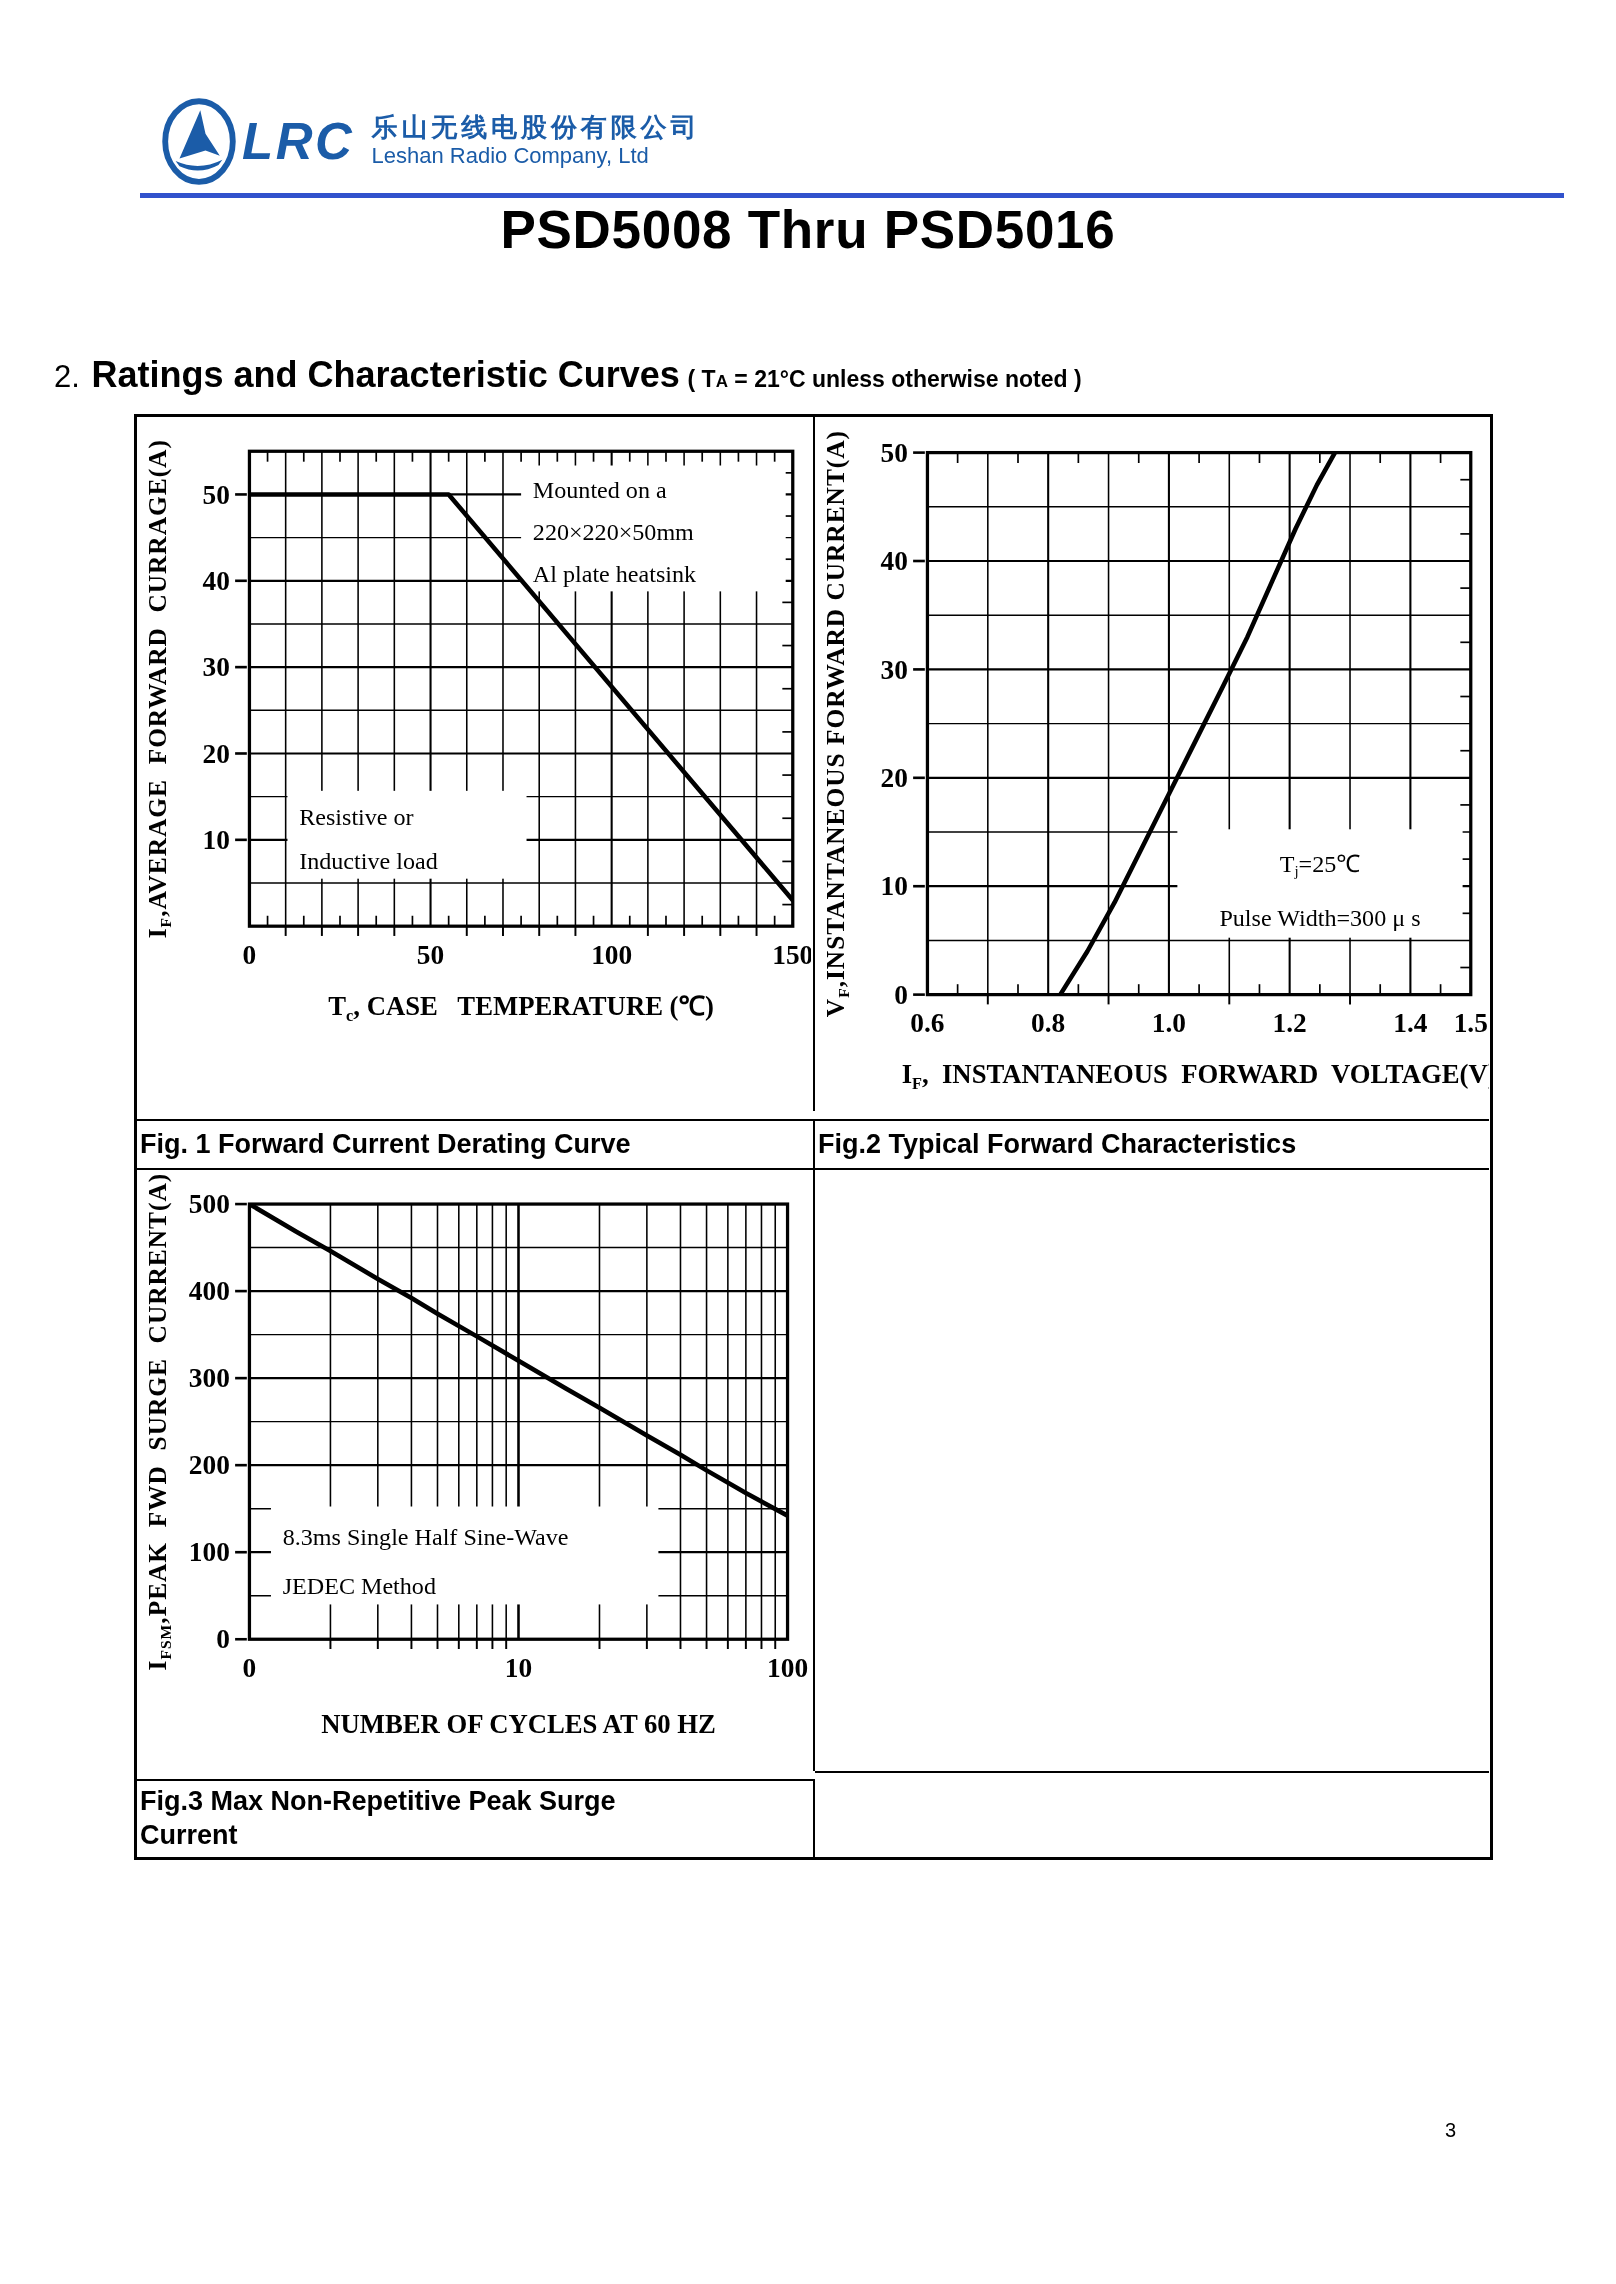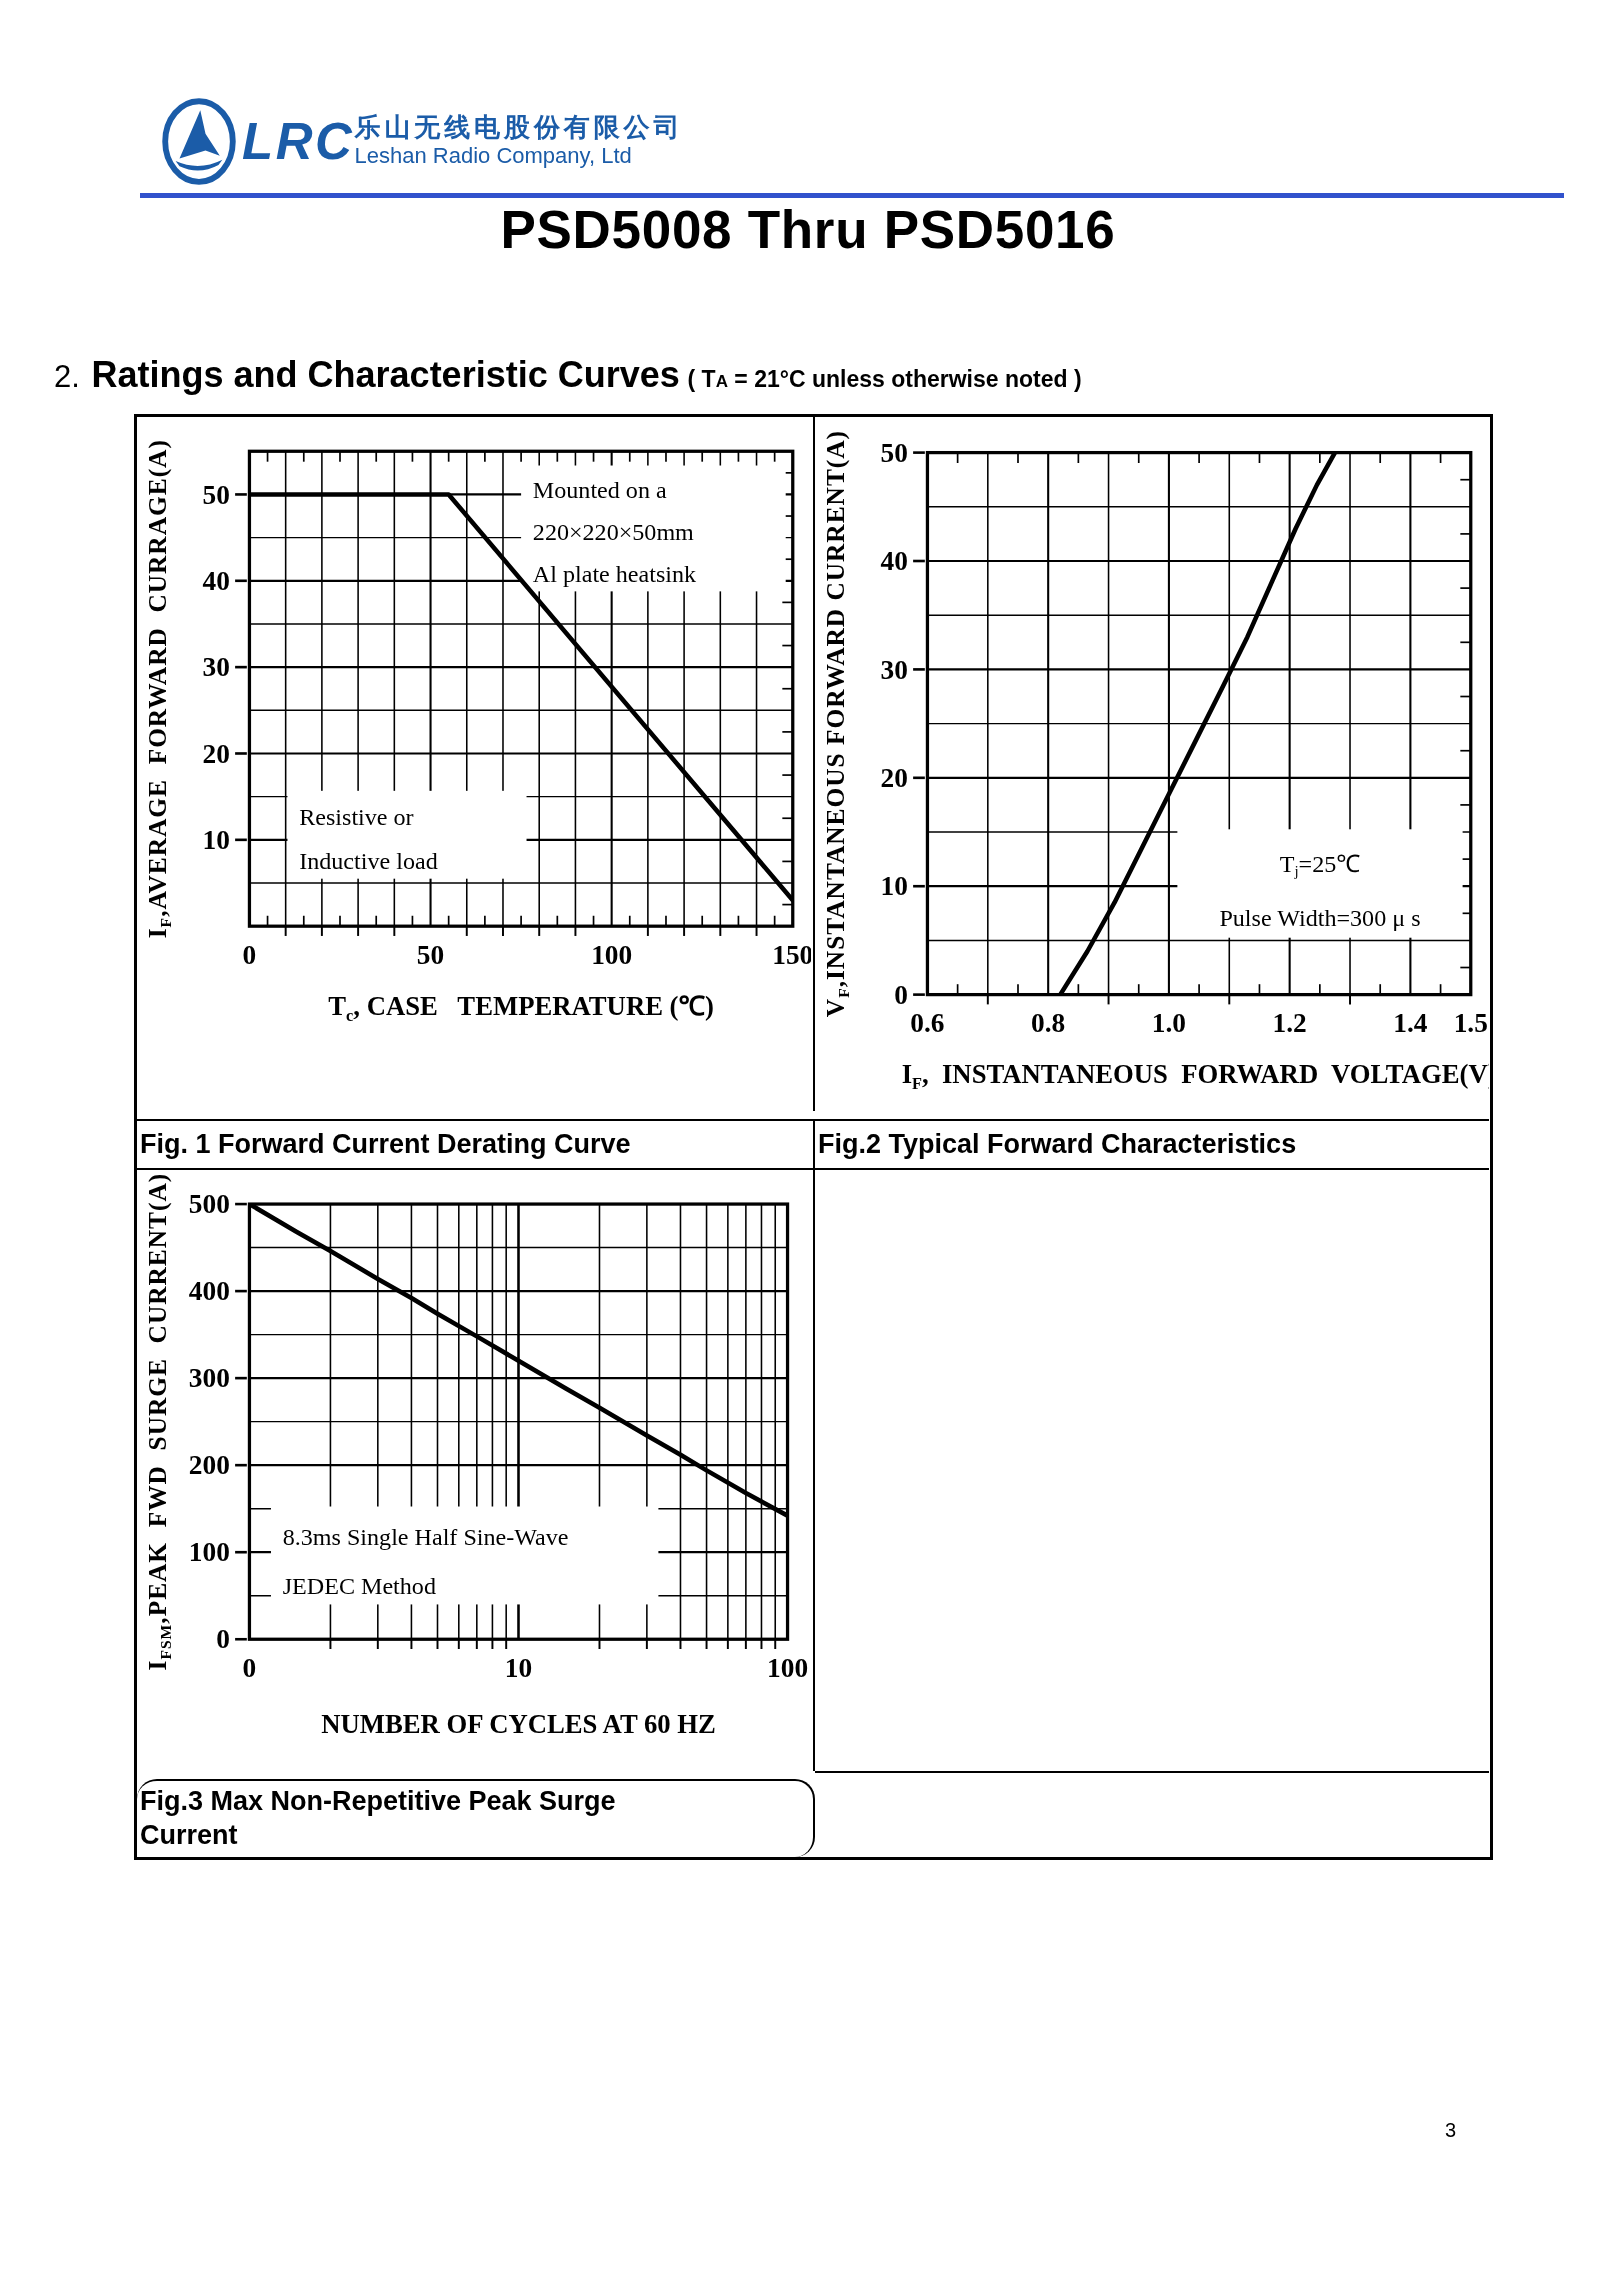--- a/index.html
+++ b/index.html
@@ -2,41 +2,41 @@
 <html style="font-size:10.4px"><head>
 <meta charset="utf-8">
 <style>
   html,body{margin:0;padding:0;background:#e8e8e8;}
   #page{position:relative;width:1616px;height:2284px;background:#ffffff;overflow:hidden;
         font-family:"Liberation Sans",sans-serif;color:#000;}
   
   #logo-block{position:absolute;left:160px;top:96px;display:flex;align-items:center;}
   #lrc-text{font-size:51px;font-weight:bold;font-style:italic;letter-spacing:2.6px;
             color:var(--logo-blue);line-height:1;margin-left:3.9px;}
-  #logo-names{display:flex;flex-direction:column;justify-content:center;}
+  #logo-names{margin-left:17px;display:flex;flex-direction:column;justify-content:center;}
   #logo-cn{font-size:26px;font-weight:bold;color:var(--logo-blue);letter-spacing:3.9px;line-height:1.15;}
   #logo-en{font-size:22px;color:var(--logo-blue);line-height:1.2;}
   #blue-rule{position:absolute;left:140px;top:193px;width:1424px;height:4.6px;background:var(--rule-blue);}
   #doc-title{position:absolute;left:0;top:199px;width:1616px;text-align:center;
              font-size:53px;font-weight:bold;letter-spacing:0.7px;}
   #section-heading{position:absolute;left:54px;top:354px;white-space:nowrap;}
   #section-no{font-size:31px;}
   #section-title{font-size:36px;font-weight:bold;margin-left:11.7px;}
   #section-note{font-size:23px;font-weight:bold;margin-left:7.8px;}
   #section-note .subA{font-size:17px;}
   
   #fig-table{position:absolute;left:134px;top:414px;width:1359px;
              display:grid;grid-template-columns:678px 674px;
              grid-template-rows:694px 57px 603px 86px;
              border:3.3px solid #000;box-sizing:border-box;}
   .cell{box-sizing:border-box;background:#fff;}
   .cell.cleft{border-right:2.6px solid #000;}
   .cell.btop{border-top:2.6px solid #000;}
   .caption{font-size:27px;font-weight:bold;display:flex;align-items:center;padding-left:3px;margin-top:8px;}
-  .caption.wrap2{line-height:1.25;align-items:flex-start;padding-top:3.9px;border-radius:20px;}
+  .caption.wrap2{line-height:1.25;align-items:flex-start;padding-top:3.9px;}
   .caption.wrap2 span{display:block;max-width:573px;}
   .chartbox{padding-left:2.6px;padding-top:3.9px;}
   svg text{white-space:pre;}
   #page-num{position:absolute;left:1445px;top:2119px;font-size:20px;color:#000;}
 </style>
 </head>
 <body>
 
 <div id="page" style="--logo-blue: #1B5CA8; --rule-blue: #3152CC;">
 

